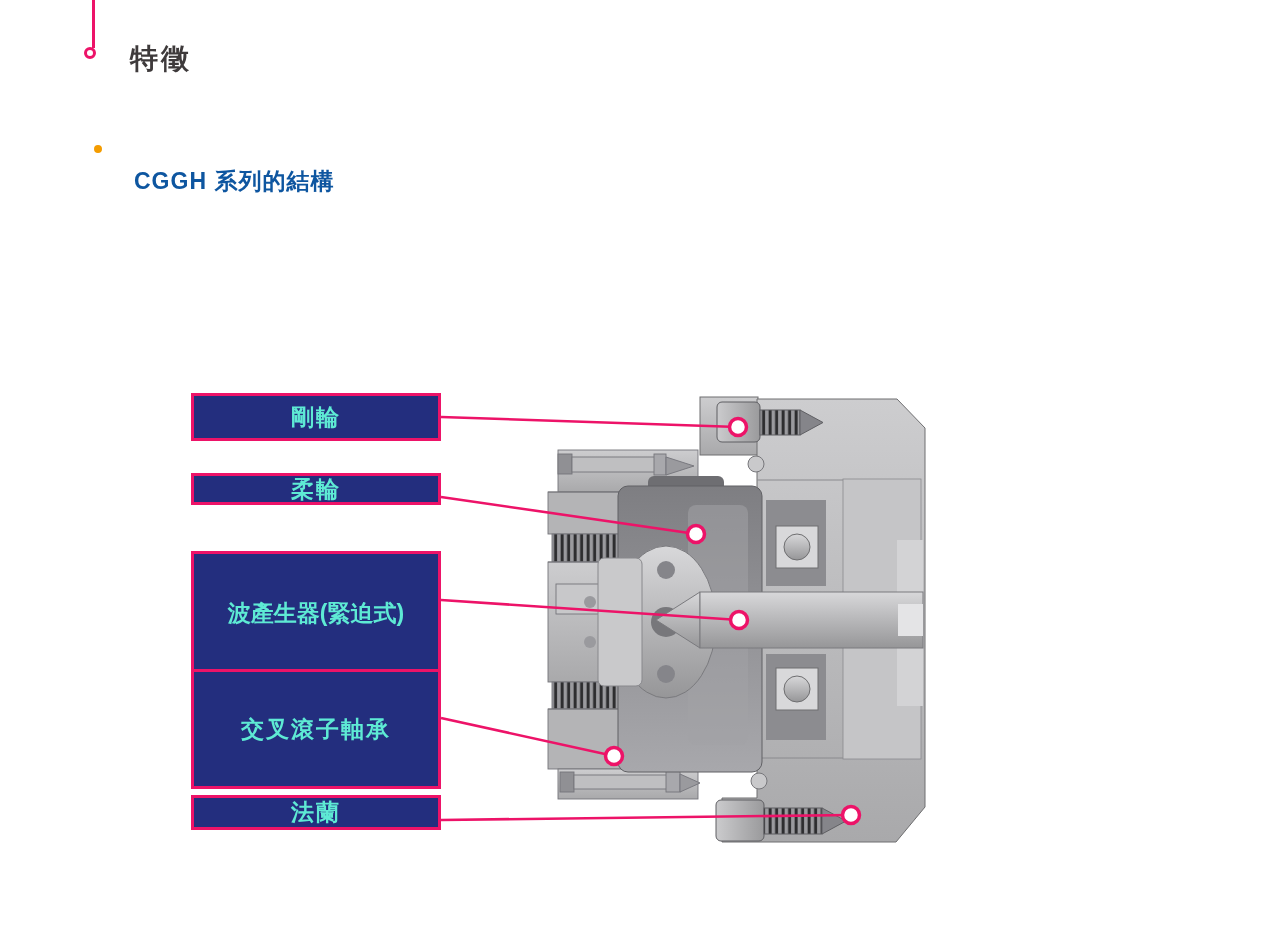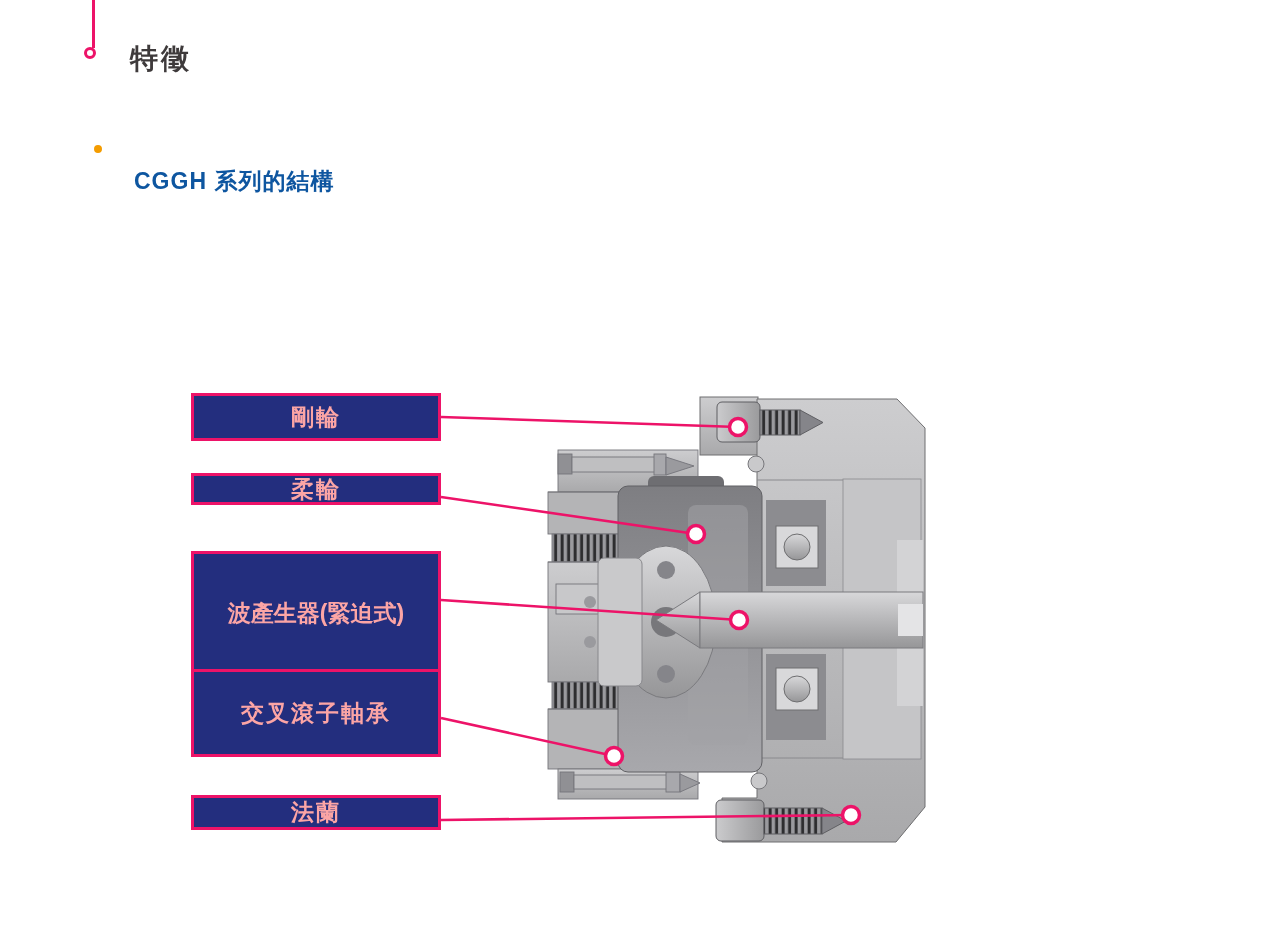--- a/index.html
+++ b/index.html
@@ -34,27 +34,27 @@
   }
   .section-heading{
     position:absolute;left:118px;top:150px;margin:16px;
     font-size:23px;font-weight:bold;color:var(--heading-blue);letter-spacing:1px;
   }
   .label-box{
     position:absolute;left:191px;width:250px;
     background:var(--label-navy);
     border:3px solid var(--accent-pink);
     display:flex;align-items:center;justify-content:center;
-    color:#fca5a5;font-size:23px;font-weight:bold;letter-spacing:2px;
+    color:#5eead4;font-size:23px;font-weight:bold;letter-spacing:2px;
     white-space:nowrap;
   }
   #label-1{top:393px;height:48px}
   #label-2{top:473px;height:32px}
   #label-3{top:551px;height:124px;letter-spacing:0}
-  #label-4{top:669px;height:88px}
+  #label-4{top:669px;height:120px}
   #label-5{top:795px;height:35px}
   .diagram-svg{position:absolute;left:0;top:0}
   .leader{stroke:var(--accent-pink);stroke-width:2.6;fill:none}
   .marker{fill:#ffffff;stroke:var(--accent-pink);stroke-width:3.5}
 </style>
 </head>
 <body>
 
 <div class="accent-line"></div>
 <div class="accent-dot"></div>

